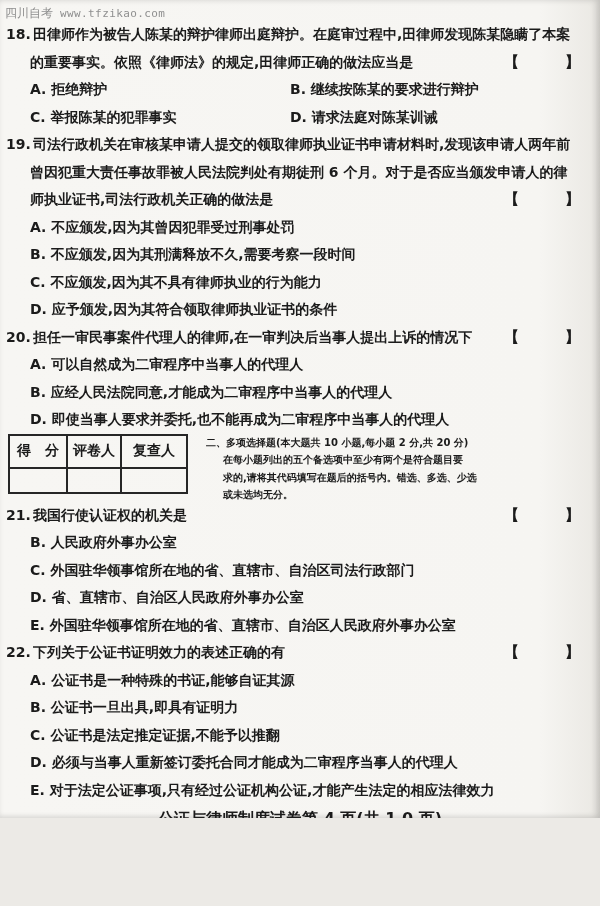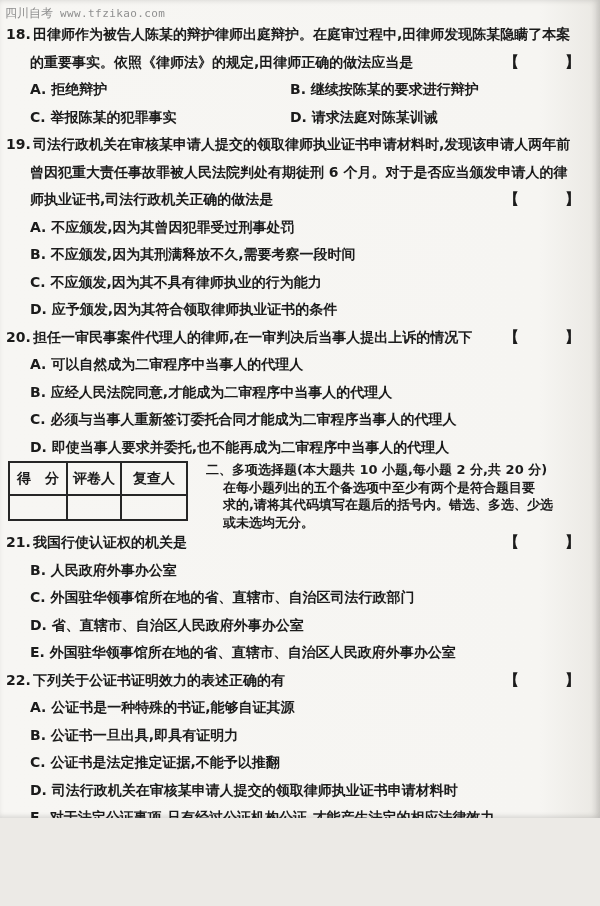--- a/index.html
+++ b/index.html
@@ -28,21 +28,21 @@
   .opt-pair { display:flex; }
   .opt-pair .c1 { flex:0 0 284px; overflow:hidden; }
   .opt-pair .c2 { flex:1 1 auto; overflow:hidden; }
   .mid-block { display:flex; height:68px; align-items:flex-start; }
   table.score { border-collapse:collapse; flex:0 0 180px; margin-left:2px; background:transparent; }
   .score th, .score td { border:2px solid #262626; font-size:14px; font-weight:700;
     text-align:center; vertical-align:middle; padding:0; }
   .score th { height:33px; }
   .score td { height:25px; }
   .score th:nth-child(1){ width:58px; } .score th:nth-child(2){ width:54px; } .score th:nth-child(3){ width:66px;border-radius:6px; }
-  .intro { margin-left:18px; font-size:13px; line-height:17.5px; flex:1 1 auto; overflow:hidden; }
+  .intro { margin-left:18px; font-size:10px; line-height:17.5px; flex:1 1 auto; overflow:hidden; }
   .intro .iline { white-space:nowrap; overflow:hidden; }
   .intro .ind { padding-left:17px; }
   .footer { text-align:center; font-size:16px; line-height:20px; margin-top:5px; }
 </style>
 </head>
 <body>
 
 <div class="page">
 
   <div class="watermark">
@@ -97,21 +97,20 @@
       <div class="row q-first with-bracket">
         <span class="q-num">20.</span>
         <span class="line-text">担任一审民事案件代理人的律师,在一审判决后当事人提出上诉的情况下</span>
         <span class="bracket">
             <span>【</span>
             <span>】</span>
           </span>
       </div>
       <div class="row opt">A. 可以自然成为二审程序中当事人的代理人</div>
       <div class="row opt">B. 应经人民法院同意,才能成为二审程序中当事人的代理人</div>
-      <div class="row opt">C. 必须与当事人重新签订委托合同才能成为二审程序当事人的代理人</div>
       <div class="row opt">D. 即使当事人要求并委托,也不能再成为二审程序中当事人的代理人</div>
     </div>
 
     <div class="mid-block">
       <table class="score">
         <tbody>
             <tr>
           <th>得　分</th>
           <th>评卷人</th>
           <th>复查人</th>
@@ -151,20 +150,20 @@
         <span class="q-num">22.</span>
         <span class="line-text">下列关于公证书证明效力的表述正确的有</span>
         <span class="bracket">
             <span>【</span>
             <span>】</span>
           </span>
       </div>
       <div class="row opt">A. 公证书是一种特殊的书证,能够自证其源</div>
       <div class="row opt">B. 公证书一旦出具,即具有证明力</div>
       <div class="row opt">C. 公证书是法定推定证据,不能予以推翻</div>
-      <div class="row opt">D. 司法行政机关在审核某申请人提交的领取律师执业证书申请材料时</div>
+      <div class="row opt">D. 必须与当事人重新签订委托合同才能成为二审程序当事人的代理人</div>
       <div class="row opt">E. 对于法定公证事项,只有经过公证机构公证,才能产生法定的相应法律效力</div>
     </div>
 
     <div class="footer">公证与律师制度试卷第 4 页(共 1 0 页)</div>
 
   </div>
 </div>
 
 </body></html>

